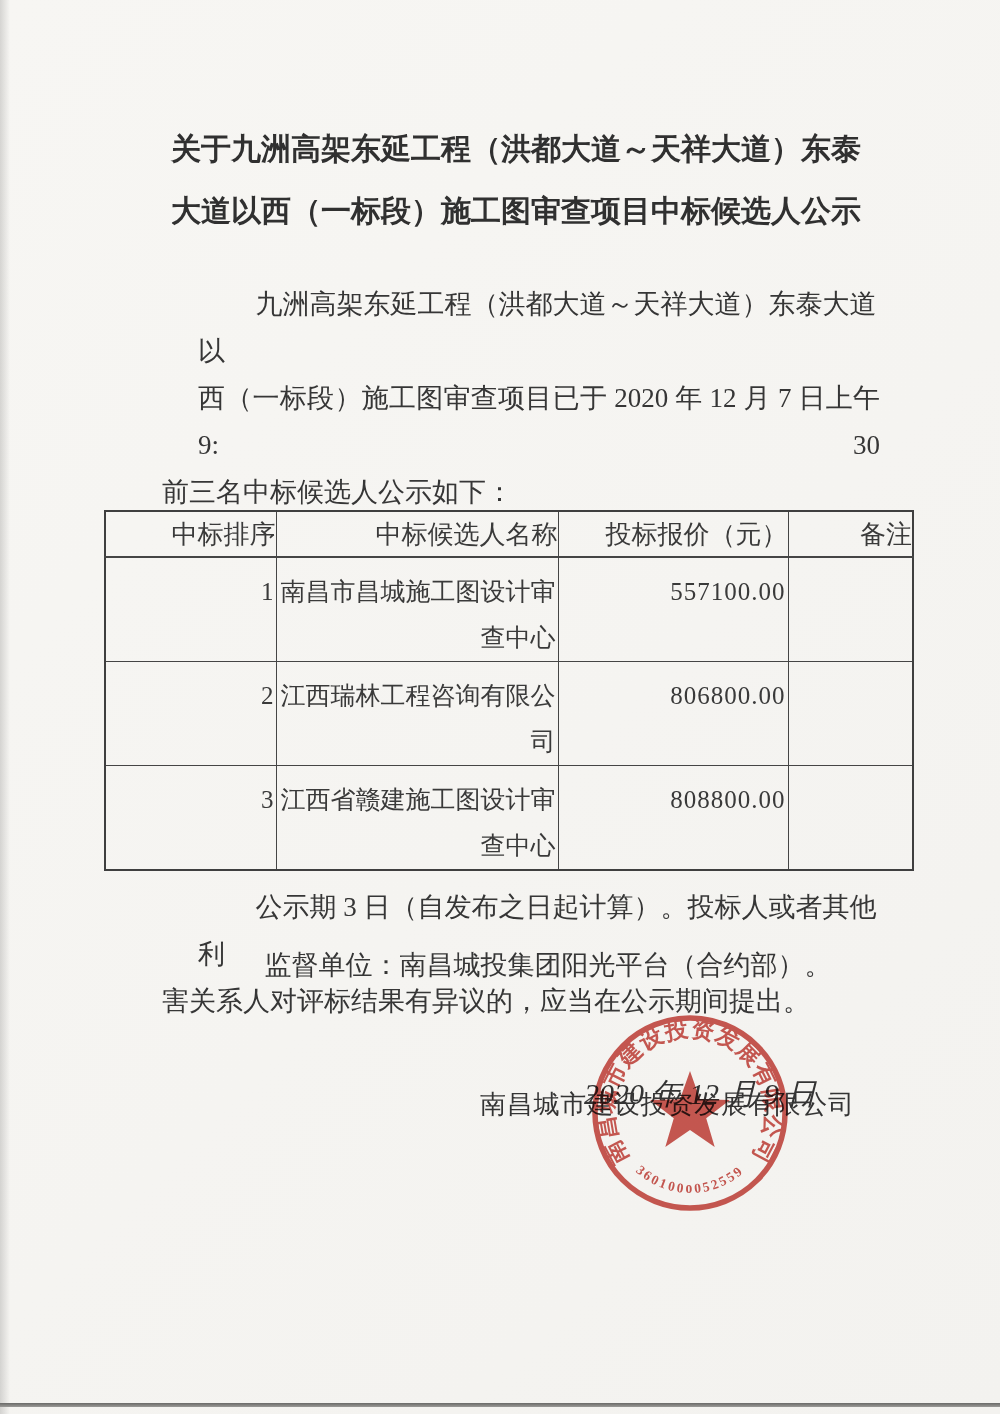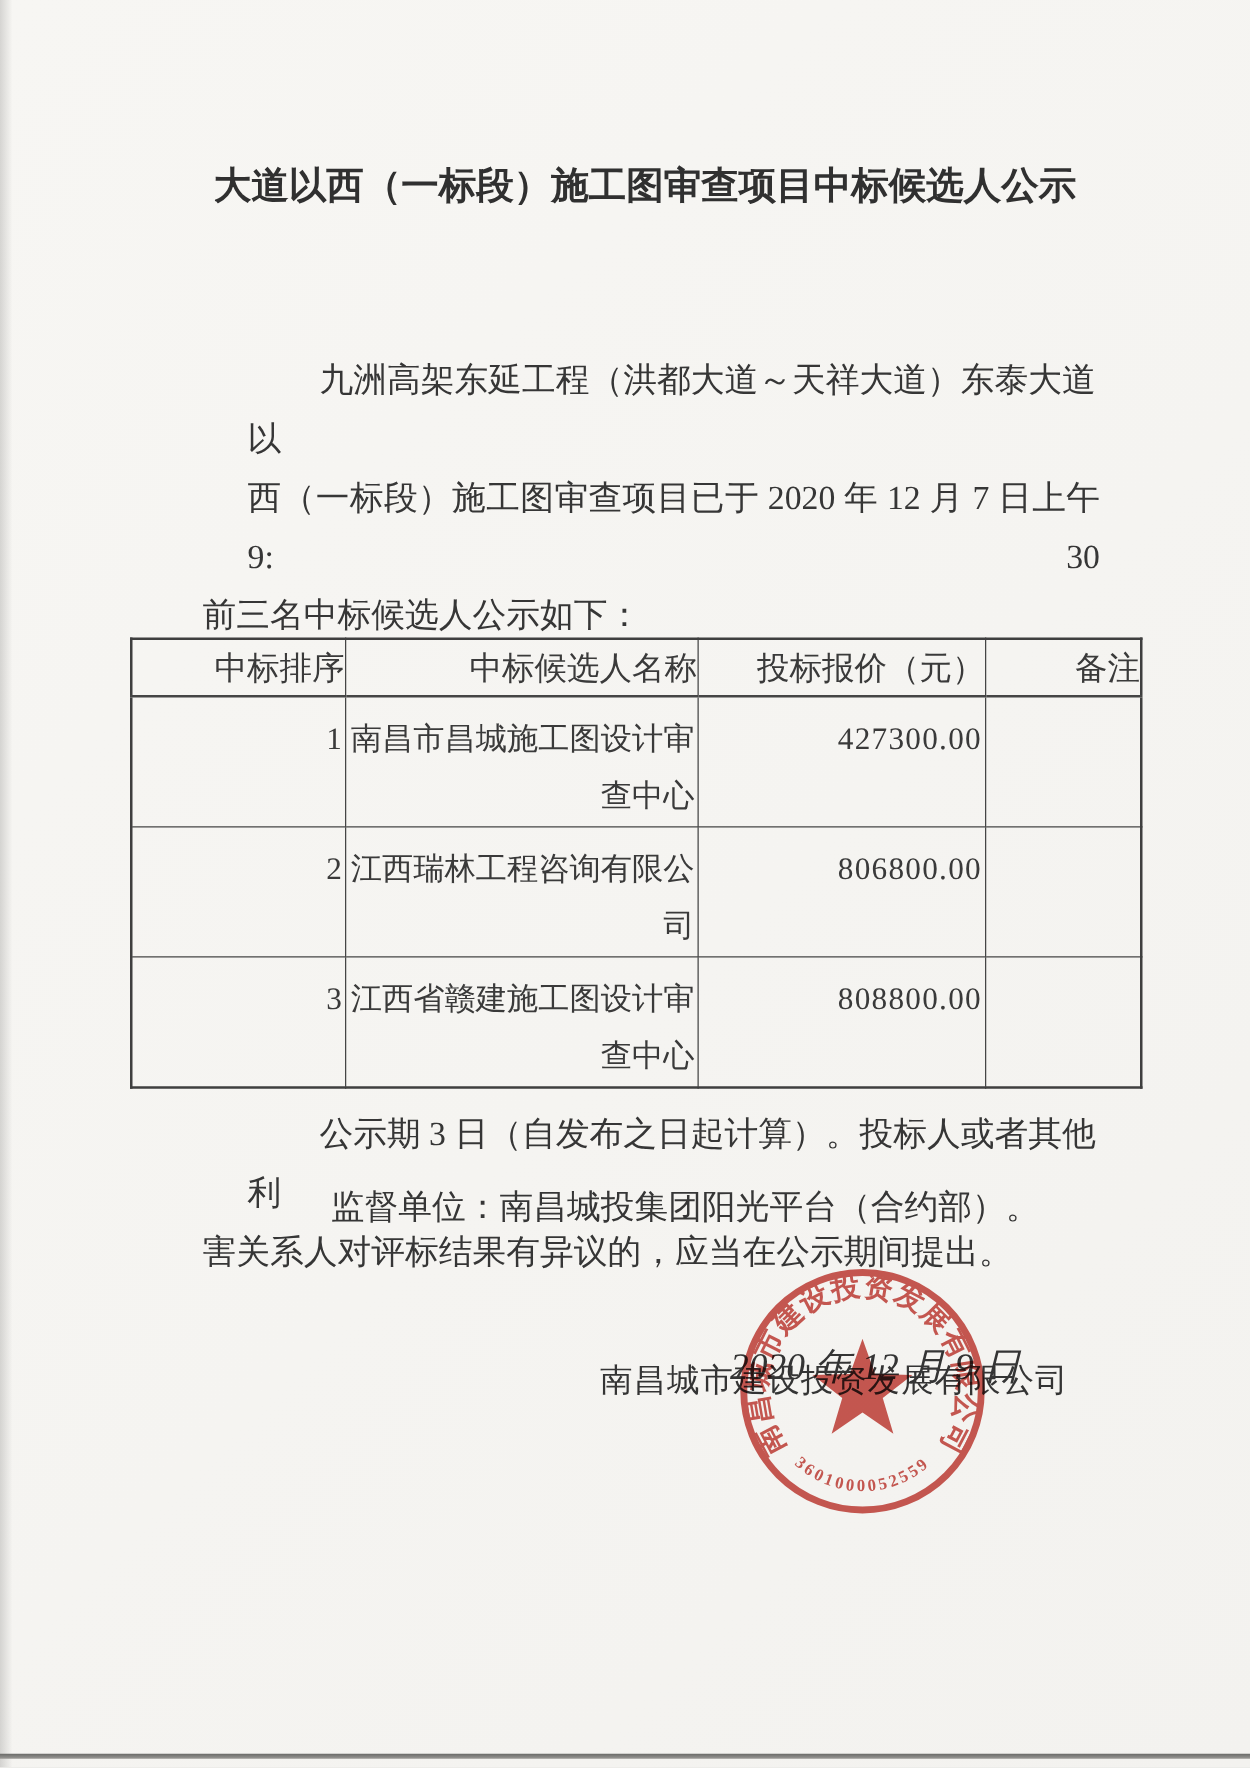--- a/index.html
+++ b/index.html
@@ -78,20 +78,21 @@
   }
   .seal text { font-family: "Liberation Serif", "DejaVu Serif", serif; }
 </style>
 </head>
 <body>
 
 <div class="page">
   <div class="edge-left"></div>
 
   <div class="title">
+    <div class="line">关于九洲高架东延工程（洪都大道～天祥大道）东泰</div>
     <div class="line">大道以西（一标段）施工图审查项目中标候选人公示</div>
   </div>
 
   <div class="intro bodytext">
     <div class="line fill indent">九洲高架东延工程（洪都大道～天祥大道）东泰大道以</div>
     <div class="line fill">西（一标段）施工图审查项目已于 2020 年 12 月 7 日上午 9: 30</div>
     <div class="line">前三名中标候选人公示如下：</div>
   </div>
 
   <table class="bid">
@@ -106,21 +107,21 @@
         <th>中标排序</th>
         <th>中标候选人名称</th>
         <th>投标报价（元）</th>
         <th>备注</th>
       </tr>
     </thead>
     <tbody>
       <tr>
         <td>1</td>
         <td>南昌市昌城施工图设计审查中心</td>
-        <td class="price">427300.00</td>
+        <td class="price">557100.00</td>
         <td></td>
       </tr>
       <tr>
         <td>2</td>
         <td>江西瑞林工程咨询有限公司</td>
         <td class="price">806800.00</td>
         <td></td>
       </tr>
       <tr>
         <td>3</td>

